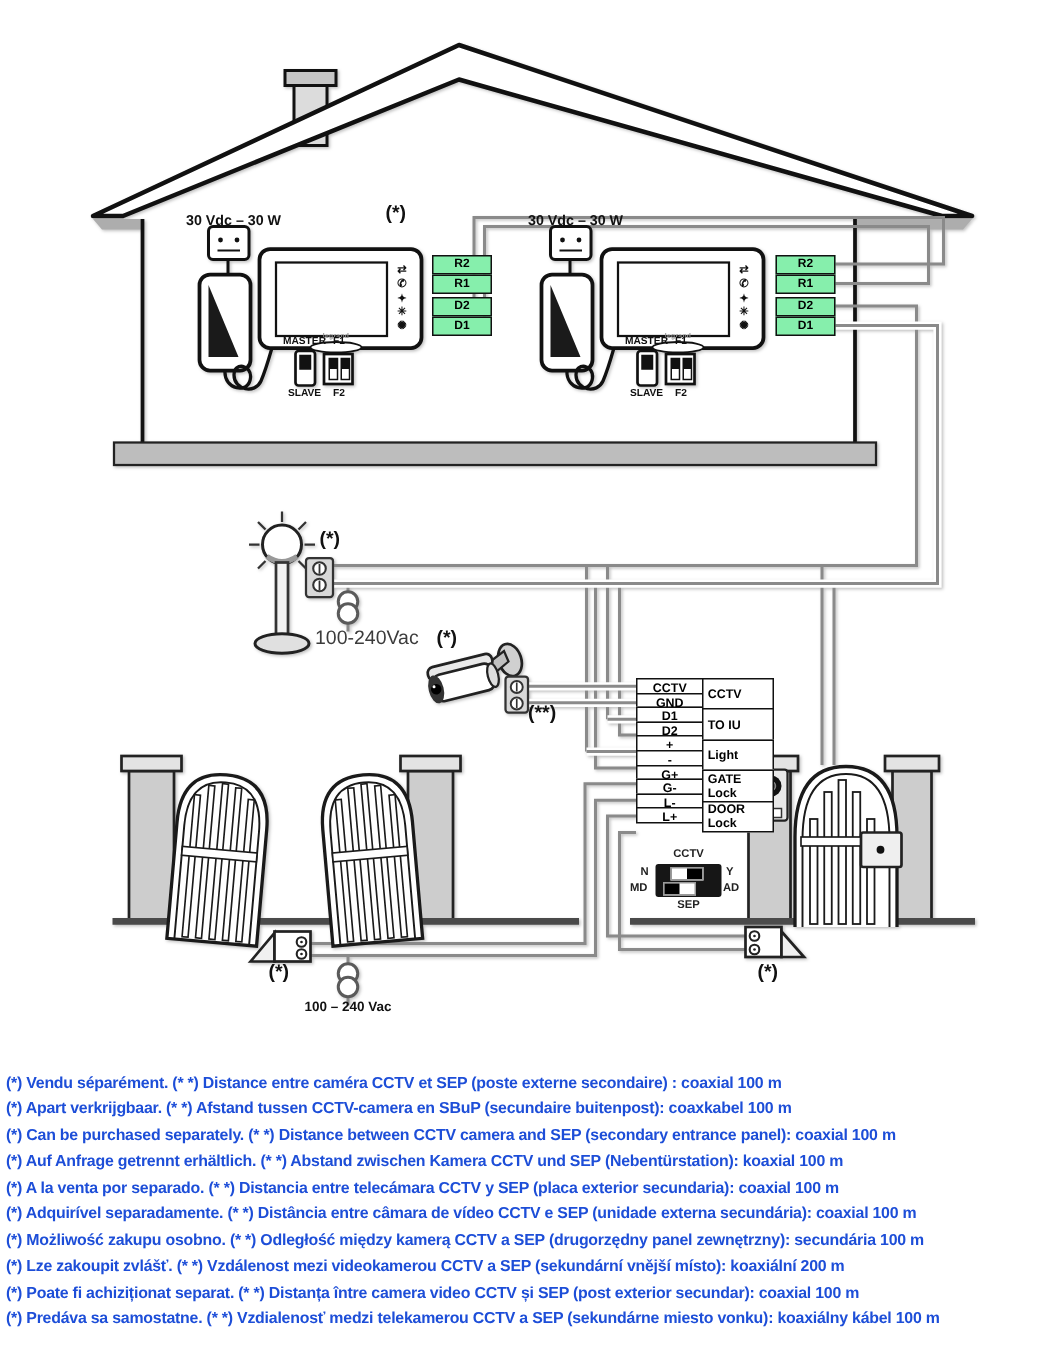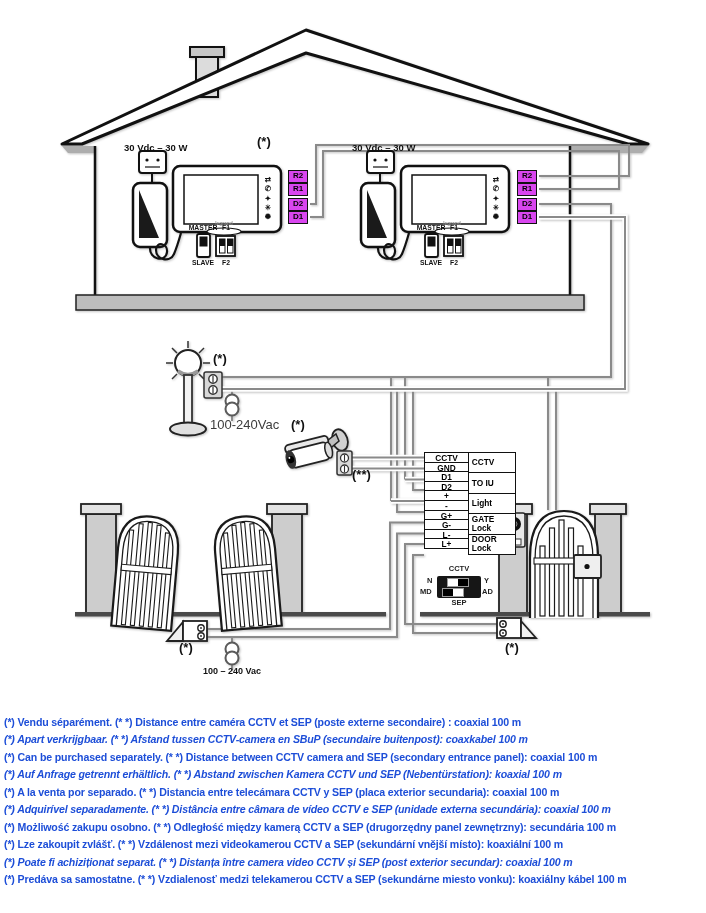--- a/index.html
+++ b/index.html
@@ -2,21 +2,21 @@
 <html><head>
 <meta charset="utf-8">
 <style>
   html,body{margin:0;padding:0;background:#fff}
   #stage{position:relative;width:706px;height:913px;background:#fff;overflow:hidden;
          font-family:"Liberation Sans",sans-serif}
   #art{position:absolute;left:0;top:0;filter:drop-shadow(1.4px 1.7px 1.1px rgba(0,0,0,.25))}
   .lbl{position:absolute;font-weight:bold;color:#111;white-space:nowrap;font-size:9.5px}
   .ast{font-size:13px;font-weight:bold}
   .plain{font-weight:normal;color:#3c3c3c;font-size:13px}
-  .mt{position:absolute;width:20px;height:13px;border:1.6px solid #111;background:#d946ef;
+  .mt{position:absolute;width:40px;height:13px;border:1.6px solid #111;background:#86efac;
       font-size:8px;font-weight:bold;text-align:center;line-height:10.5px;box-sizing:border-box}
   .sw-label{position:absolute;font-size:6.8px;font-weight:bold;color:#111;text-align:center}
   .brand{position:absolute;font-size:4.5px;color:#8a8a8a;font-weight:bold;text-align:center;letter-spacing:.2px}
   .icons{position:absolute;width:14px;text-align:center;font-size:7.5px;line-height:9.3px;
          color:#111;font-weight:bold}
   .icons span{display:block}
   .tb{position:absolute;left:424px;top:452px;display:flex}
   .tb .lc{width:45px}
   .tb .lc div{height:10.8px;border:1.2px solid #111;margin-top:-1.2px;background:#fff;font-size:8.3px;
       font-weight:bold;text-align:center;line-height:10.2px;box-sizing:border-box}
@@ -24,21 +24,21 @@
   .tb .rc{width:48px;margin-left:-1.2px}
   .tb .rc div{height:21.6px;border:1.2px solid #111;margin-top:-1.2px;background:#fff;font-size:8.3px;
       font-weight:bold;line-height:9px;box-sizing:border-box;display:flex;align-items:center;padding-left:3px}
   .tb .rc div:first-child{margin-top:0}
   .sel{position:absolute;left:437px;top:576px;width:44px;height:22px;background:#161616;border-radius:2px}
   .slot{position:absolute;height:9px;width:22px;background:#fff;border:1px solid #9a9a9a;box-sizing:border-box}
   .knob{position:absolute;top:0;width:10px;height:7px;background:#000}
   .sl{position:absolute;font-size:7.5px;font-weight:bold;color:#222;white-space:nowrap}
   .fn{position:absolute;left:4px;top:714px;width:700px;color:#1d4ed8}
   .fn div{font-size:10.6px;font-weight:bold;line-height:17.45px;letter-spacing:-.15px;white-space:nowrap}
-  .fn div.it{font-style:italic}
+  .fn div.it{}
 </style>
 </head>
 <body>
 
 <div id="stage">
 
 <svg id="art" width="706" height="913" viewBox="0 0 706 913">
   <defs>
     <g id="leaf">
       <path d="M0,112 L0,34 Q0,0 30,0 Q60,0 60,34 L60,112 Z" fill="#fff" stroke="#1a1a1a" stroke-width="2.2"></path>
@@ -347,18 +347,18 @@
 <div class="sl" style="left:437px;top:598px;width:44px;text-align:center">SEP</div>
 
 <div class="fn">
   <div>(*) Vendu séparément. (* *) Distance entre caméra CCTV et SEP (poste externe secondaire) : coaxial 100 m</div>
   <div class="it">(*) Apart verkrijgbaar. (* *) Afstand tussen CCTV-camera en SBuP (secundaire buitenpost): coaxkabel 100 m</div>
   <div>(*) Can be purchased separately. (* *) Distance between CCTV camera and SEP (secondary entrance panel): coaxial 100 m</div>
   <div class="it">(*) Auf Anfrage getrennt erhältlich. (* *) Abstand zwischen Kamera CCTV und SEP (Nebentürstation): koaxial 100 m</div>
   <div>(*) A la venta por separado. (* *) Distancia entre telecámara CCTV y SEP (placa exterior secundaria): coaxial 100 m</div>
   <div class="it">(*) Adquirível separadamente. (* *) Distância entre câmara de vídeo CCTV e SEP (unidade externa secundária): coaxial 100 m</div>
   <div>(*) Możliwość zakupu osobno. (* *) Odległość między kamerą CCTV a SEP (drugorzędny panel zewnętrzny): secundária 100 m</div>
-  <div>(*) Lze zakoupit zvlášť. (* *) Vzdálenost mezi videokamerou CCTV a SEP (sekundární vnější místo): koaxiální 100 m</div>
+  <div>(*) Lze zakoupit zvlášť. (* *) Vzdálenost mezi videokamerou CCTV a SEP (sekundární vnější místo): koaxiální 200 m</div>
   <div class="it">(*) Poate fi achiziționat separat. (* *) Distanța între camera video CCTV și SEP (post exterior secundar): coaxial 100 m</div>
   <div>(*) Predáva sa samostatne. (* *) Vzdialenosť medzi telekamerou CCTV a SEP (sekundárne miesto vonku): koaxiálny kábel 100 m</div>
 </div>
 
 </div>
 
 </body></html>

